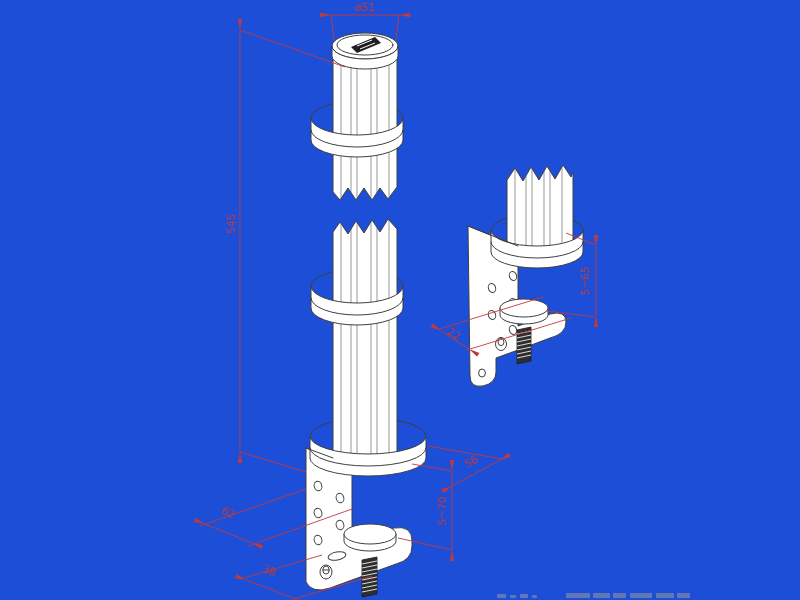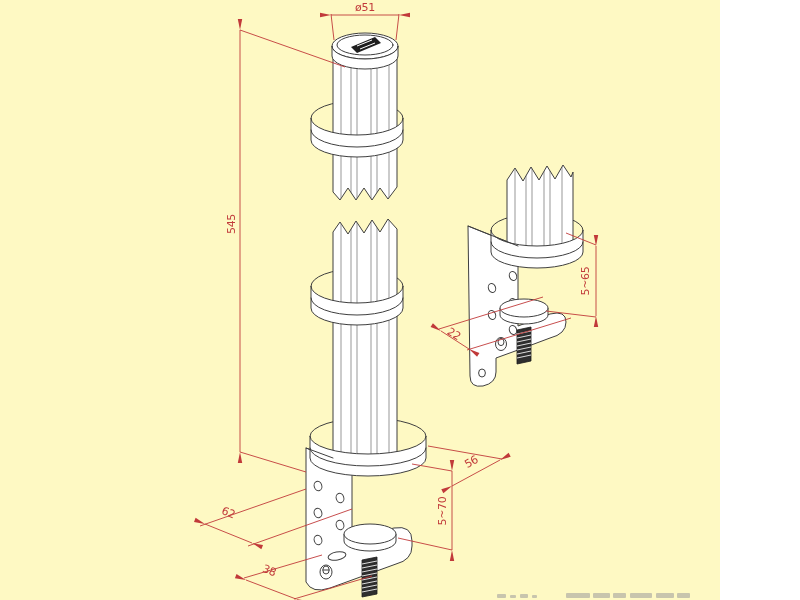--- a/index.html
+++ b/index.html
@@ -1,16 +1,16 @@
 <!DOCTYPE html>
 <html><head>
 <meta charset="utf-8">
 <style>
   html,body{margin:0;padding:0;background:#ffffff;}
-  .stage{position:relative;width:720px;height:600px;background:#fef9c3;overflow:hidden;
+  .stage{position:relative;width:800px;height:600px;background:#1d4ed8;overflow:hidden;
          font-family:"DejaVu Sans",sans-serif;}
   svg{display:block}
   .pf{fill:#ffffff;stroke:#3f3f3f;stroke-width:1;stroke-linejoin:round;}
   .pl{fill:none;stroke:#3f3f3f;stroke-width:1;stroke-linejoin:round;stroke-linecap:round;}
   .groove{fill:none;stroke:#6a6a6a;stroke-width:0.7;}
   .dim{fill:none;stroke:#c13a3a;stroke-width:0.9;}
   .dimtext{fill:#c13a3a;font-size:11px;letter-spacing:-0.3px;text-anchor:middle;
            font-family:"DejaVu Sans",sans-serif;}
   .dark{fill:#2e2e2e;stroke:#1c1c1c;stroke-width:0.8;}
   .thread{stroke:#dcdcdc;stroke-width:1;}

